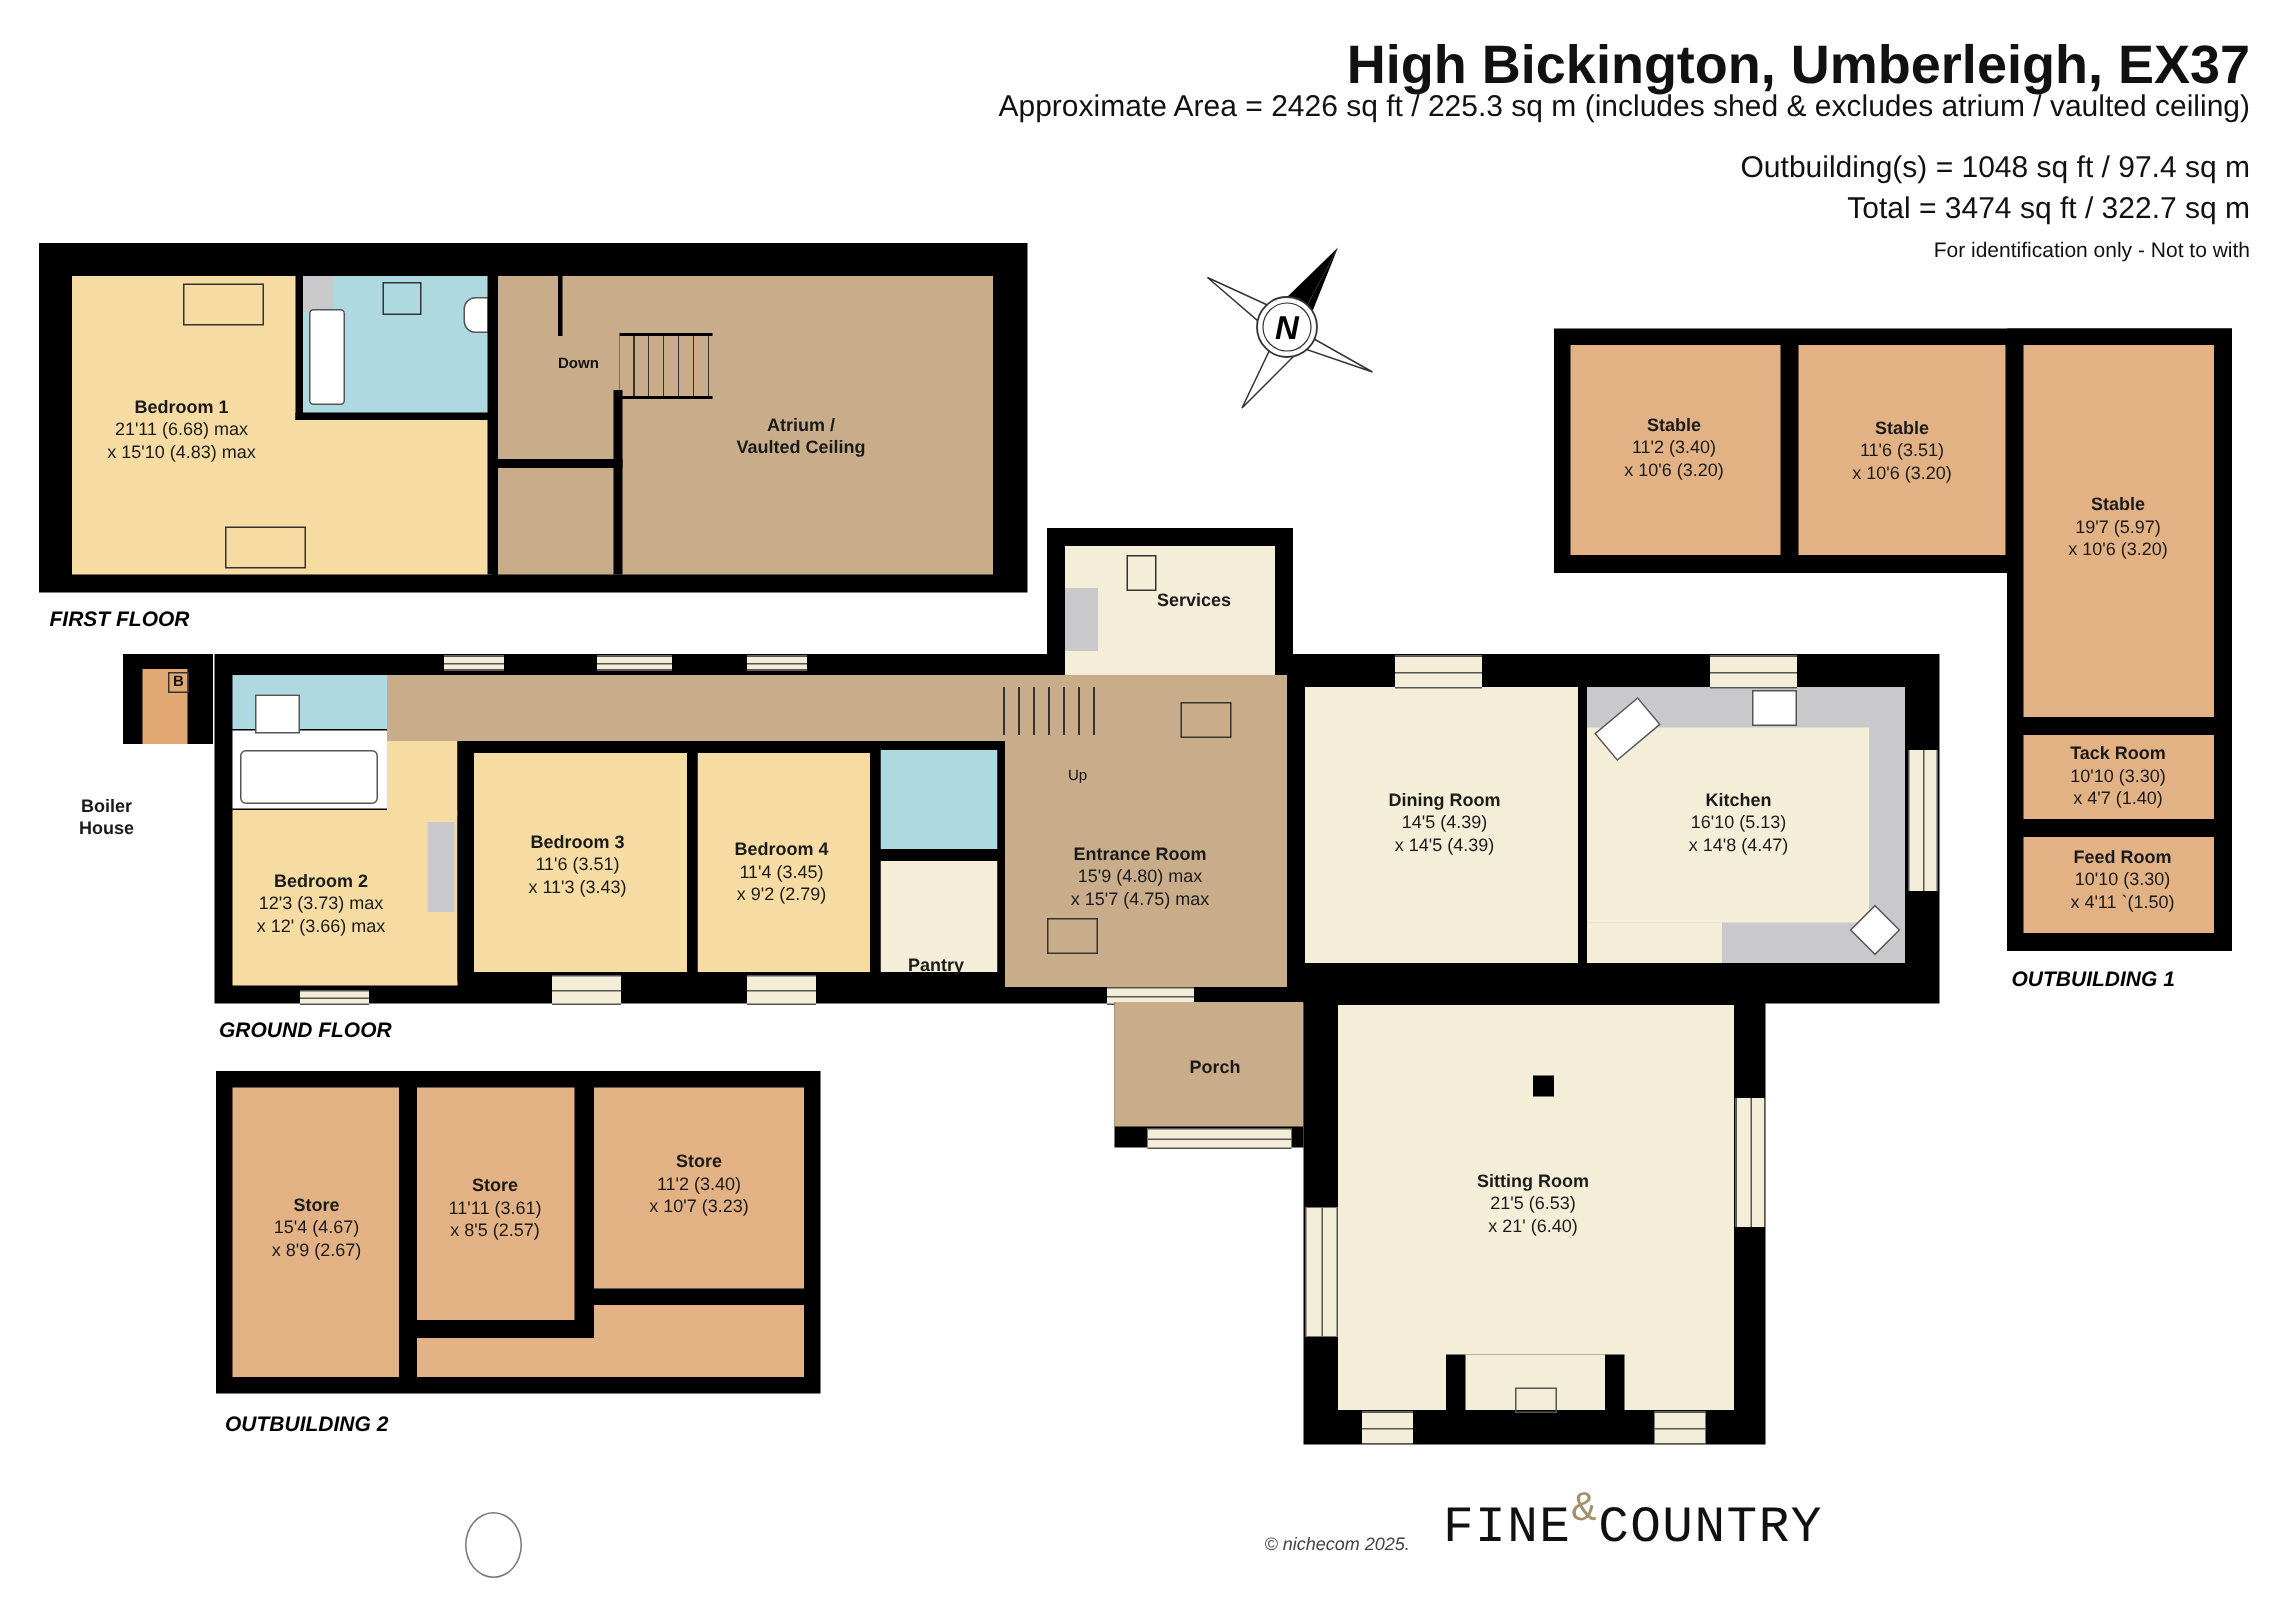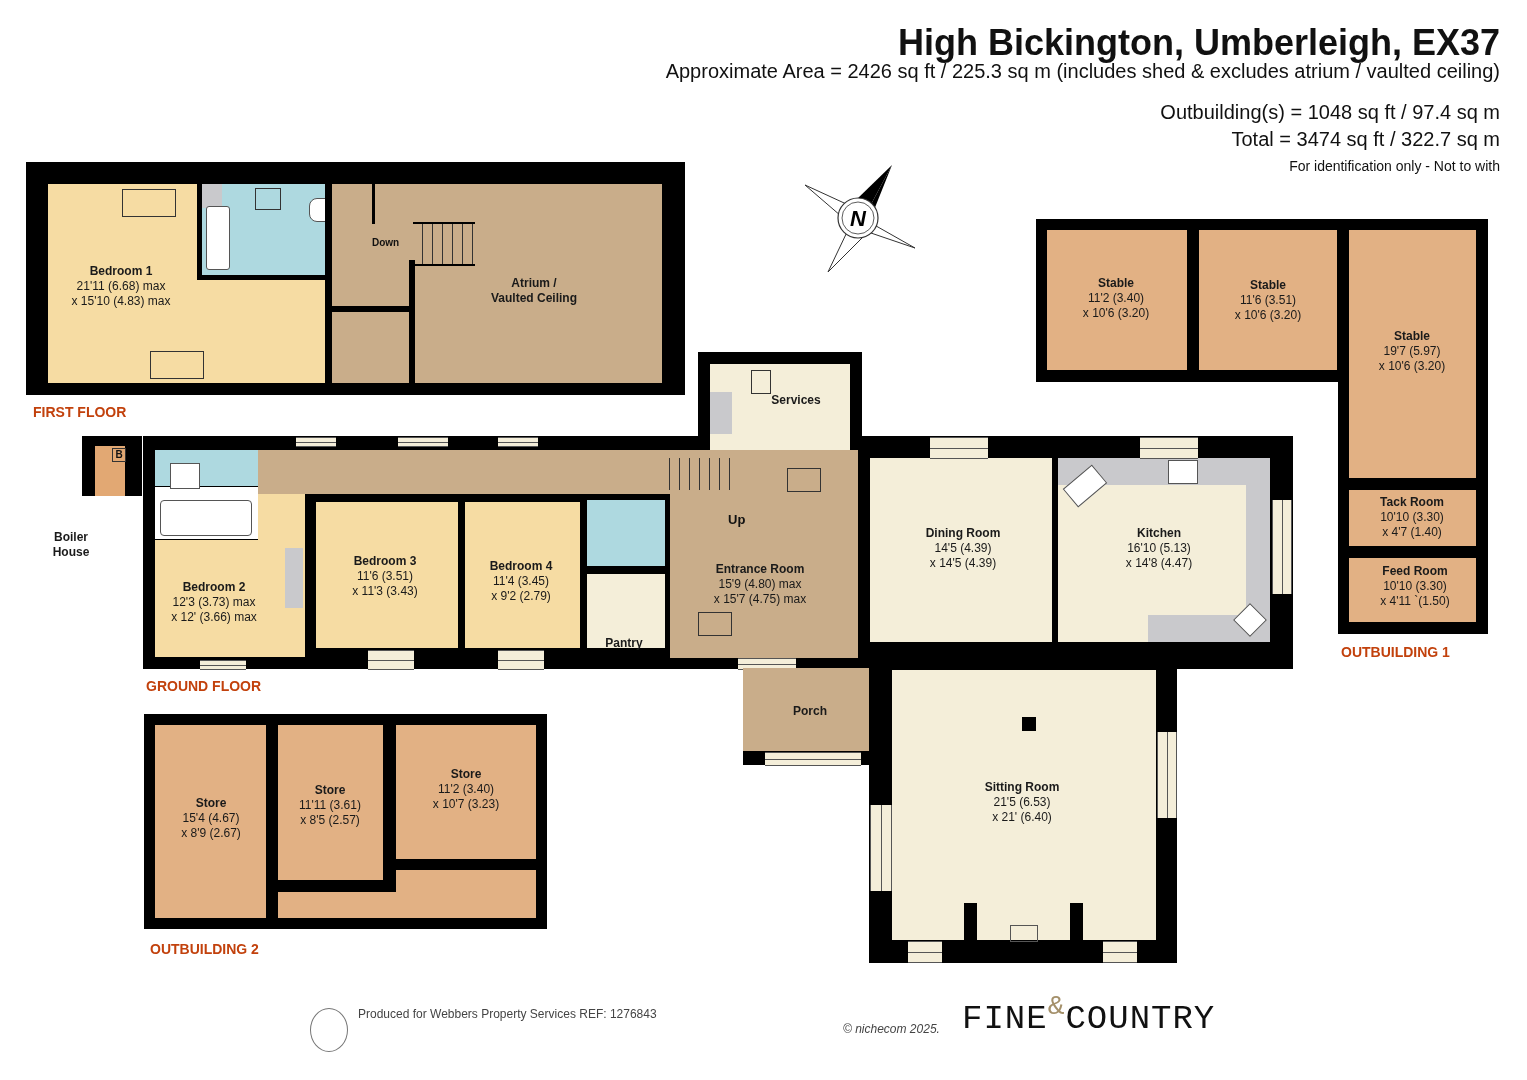--- a/index.html
+++ b/index.html
@@ -8,21 +8,21 @@
   .wall{position:absolute;background:#000;}
   .room{position:absolute;}
   .c-bed{background:#f6dca3;}
   .c-hall{background:#c9ad8a;}
   .c-bath{background:#aed9e0;}
   .c-cream{background:#f4eed9;}
   .c-out{background:#e2b184;}
   .c-grey{background:#c9c9cc;}
   .lbl{position:absolute;text-align:center;font-size:12px;line-height:15px;color:#1a1a1a;white-space:nowrap;transform:translateX(-50%);}
   .lbl b{display:block;font-weight:bold;}
-  .sec{position:absolute;font-weight:bold;font-size:14px;color:#c2410c;}
+  .sec{position:absolute;font-weight:bold;font-size:14px;color:#000000;font-style:italic;}
   .win{position:absolute;background:#f4eed9;border-top:1px solid #555;border-bottom:1px solid #555;}
   .win::after{content:"";position:absolute;left:0;right:0;top:50%;border-top:1px solid #555;}
   .winv{position:absolute;background:#f4eed9;border-left:1px solid #555;border-right:1px solid #555;}
   .winv::after{content:"";position:absolute;top:0;bottom:0;left:50%;border-left:1px solid #555;}
   .xbox{position:absolute;border:1px solid #333;background:transparent;}
   #title{right:27px;top:22px;font-size:36px;font-weight:bold;text-align:right;}
   .hdr{position:absolute;right:27px;font-size:20px;text-align:right;white-space:nowrap;}
   #note{right:27px;top:158px;font-size:14px;}
   #footer-text{left:358px;top:1006px;font-size:12px;line-height:16px;color:#444;}
   #copyright{left:843px;top:1022px;font-size:12px;color:#444;font-style:italic;}
@@ -104,21 +104,21 @@
   <div class="room c-bed" style="left:316px;top:502px;width:142px;height:146px"></div>
 
   <div class="room c-bed" style="left:465px;top:502px;width:115px;height:146px"></div>
 
   <div class="room c-bath" style="left:587px;top:500px;width:78px;height:66px"></div>
 
   <div class="room c-cream" style="left:587px;top:574px;width:78px;height:74px"></div>
 
   <div class="room c-hall" style="left:670px;top:450px;width:192px;height:208px"></div>
   <div class="abs" style="left:660px;top:458px;width:76px;height:32px;background:repeating-linear-gradient(90deg,transparent 0 9px,#333 9px 10px)"></div>
-  <div class="abs" style="left:728px;top:512px;font-size:13px;font-weight:bold">Up</div>
+  <div class="abs" style="left:712px;top:512px;font-size:10px;font-weight:normal">Up</div>
   <div class="xbox" style="left:787px;top:468px;width:32px;height:22px"></div>
   <div class="xbox" style="left:698px;top:612px;width:32px;height:22px"></div>
 
   <div class="win" style="left:296px;top:437px;width:40px;height:8px"></div>
   <div class="win" style="left:398px;top:437px;width:50px;height:8px"></div>
   <div class="win" style="left:498px;top:437px;width:40px;height:8px"></div>
   <div class="win" style="left:200px;top:660px;width:46px;height:8px"></div>
   <div class="win" style="left:368px;top:650px;width:46px;height:18px"></div>
   <div class="win" style="left:498px;top:650px;width:46px;height:18px"></div>
   <div class="win" style="left:738px;top:658px;width:58px;height:10px"></div>
@@ -205,16 +205,15 @@
   <div class="room c-out" style="left:278px;top:892px;width:258px;height:26px"></div>
   <div class="room c-out" style="left:396px;top:870px;width:140px;height:30px"></div>
   <div class="lbl" style="left:211px;top:796px"><b>Store</b><span>15'4 (4.67)</span><br><span>x 8'9 (2.67)</span></div>
   <div class="lbl" style="left:330px;top:783px"><b>Store</b><span>11'11 (3.61)</span><br><span>x 8'5 (2.57)</span></div>
   <div class="lbl" style="left:466px;top:767px"><b>Store</b><span>11'2 (3.40)</span><br><span>x 10'7 (3.23)</span></div>
   <div class="sec" style="left:150px;top:941px">OUTBUILDING 2</div>
 </div>
 
 <div class="abs" style="left:310px;top:1008px;width:36px;height:42px;border:1px solid #777;border-radius:50%"></div>
 <div id="footer-text" class="abs">
-  <div>Produced for Webbers Property Services   REF: 1276843</div>
 </div>
 <div id="copyright" class="abs">© nichecom 2025.</div>
 <div id="logo" class="abs"><span>FINE</span><span class="amp">&amp;</span><span>COUNTRY</span></div>
 
 </body></html>

